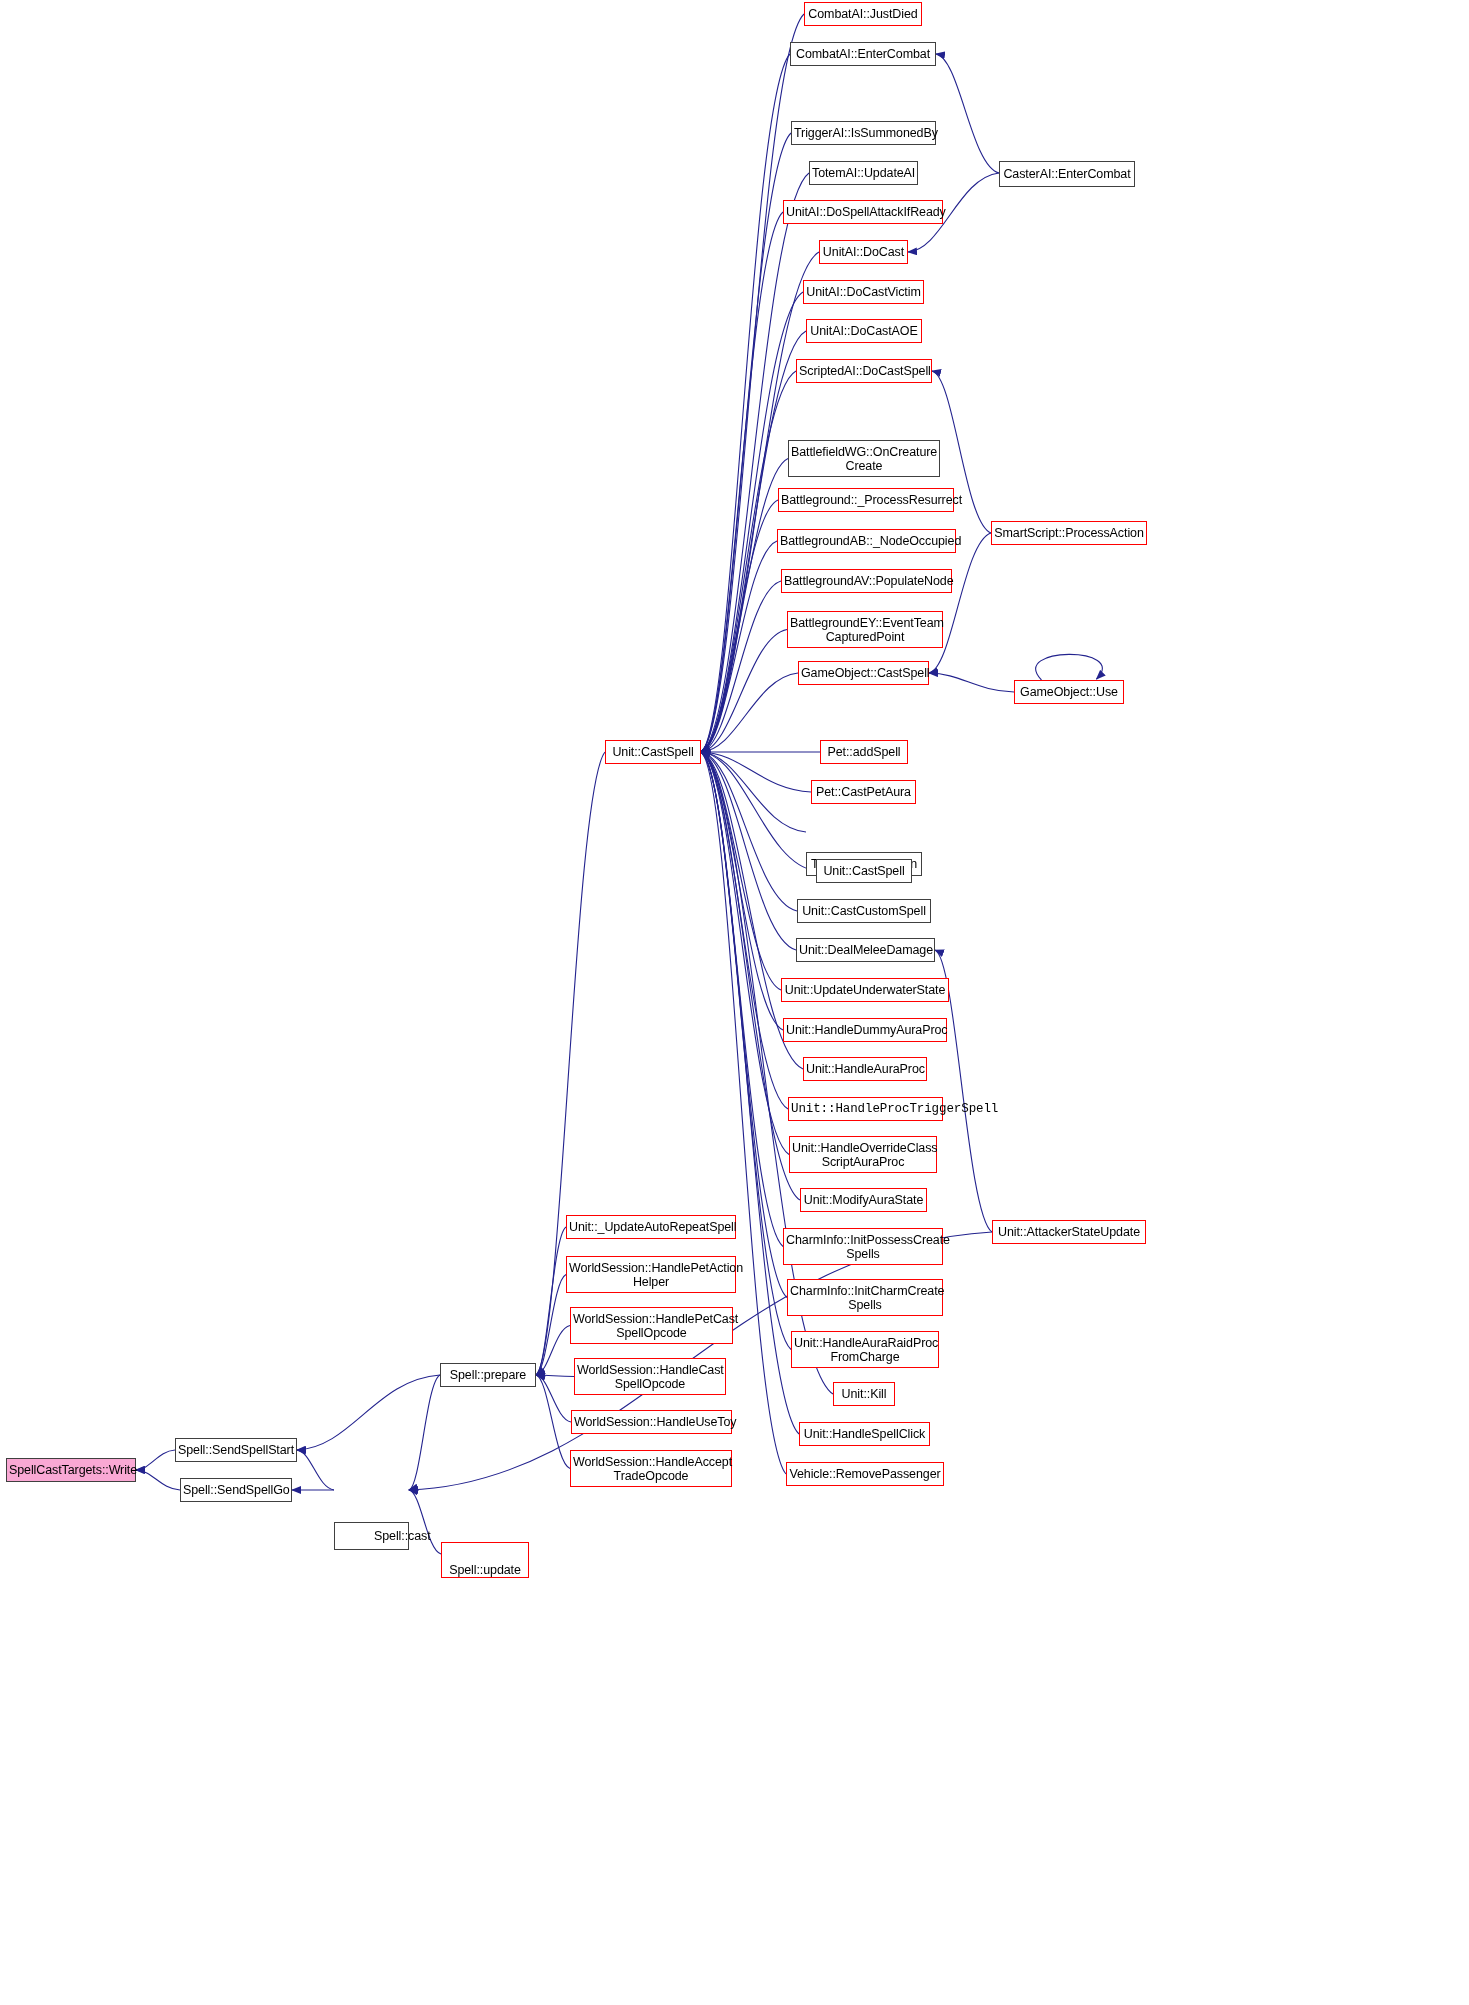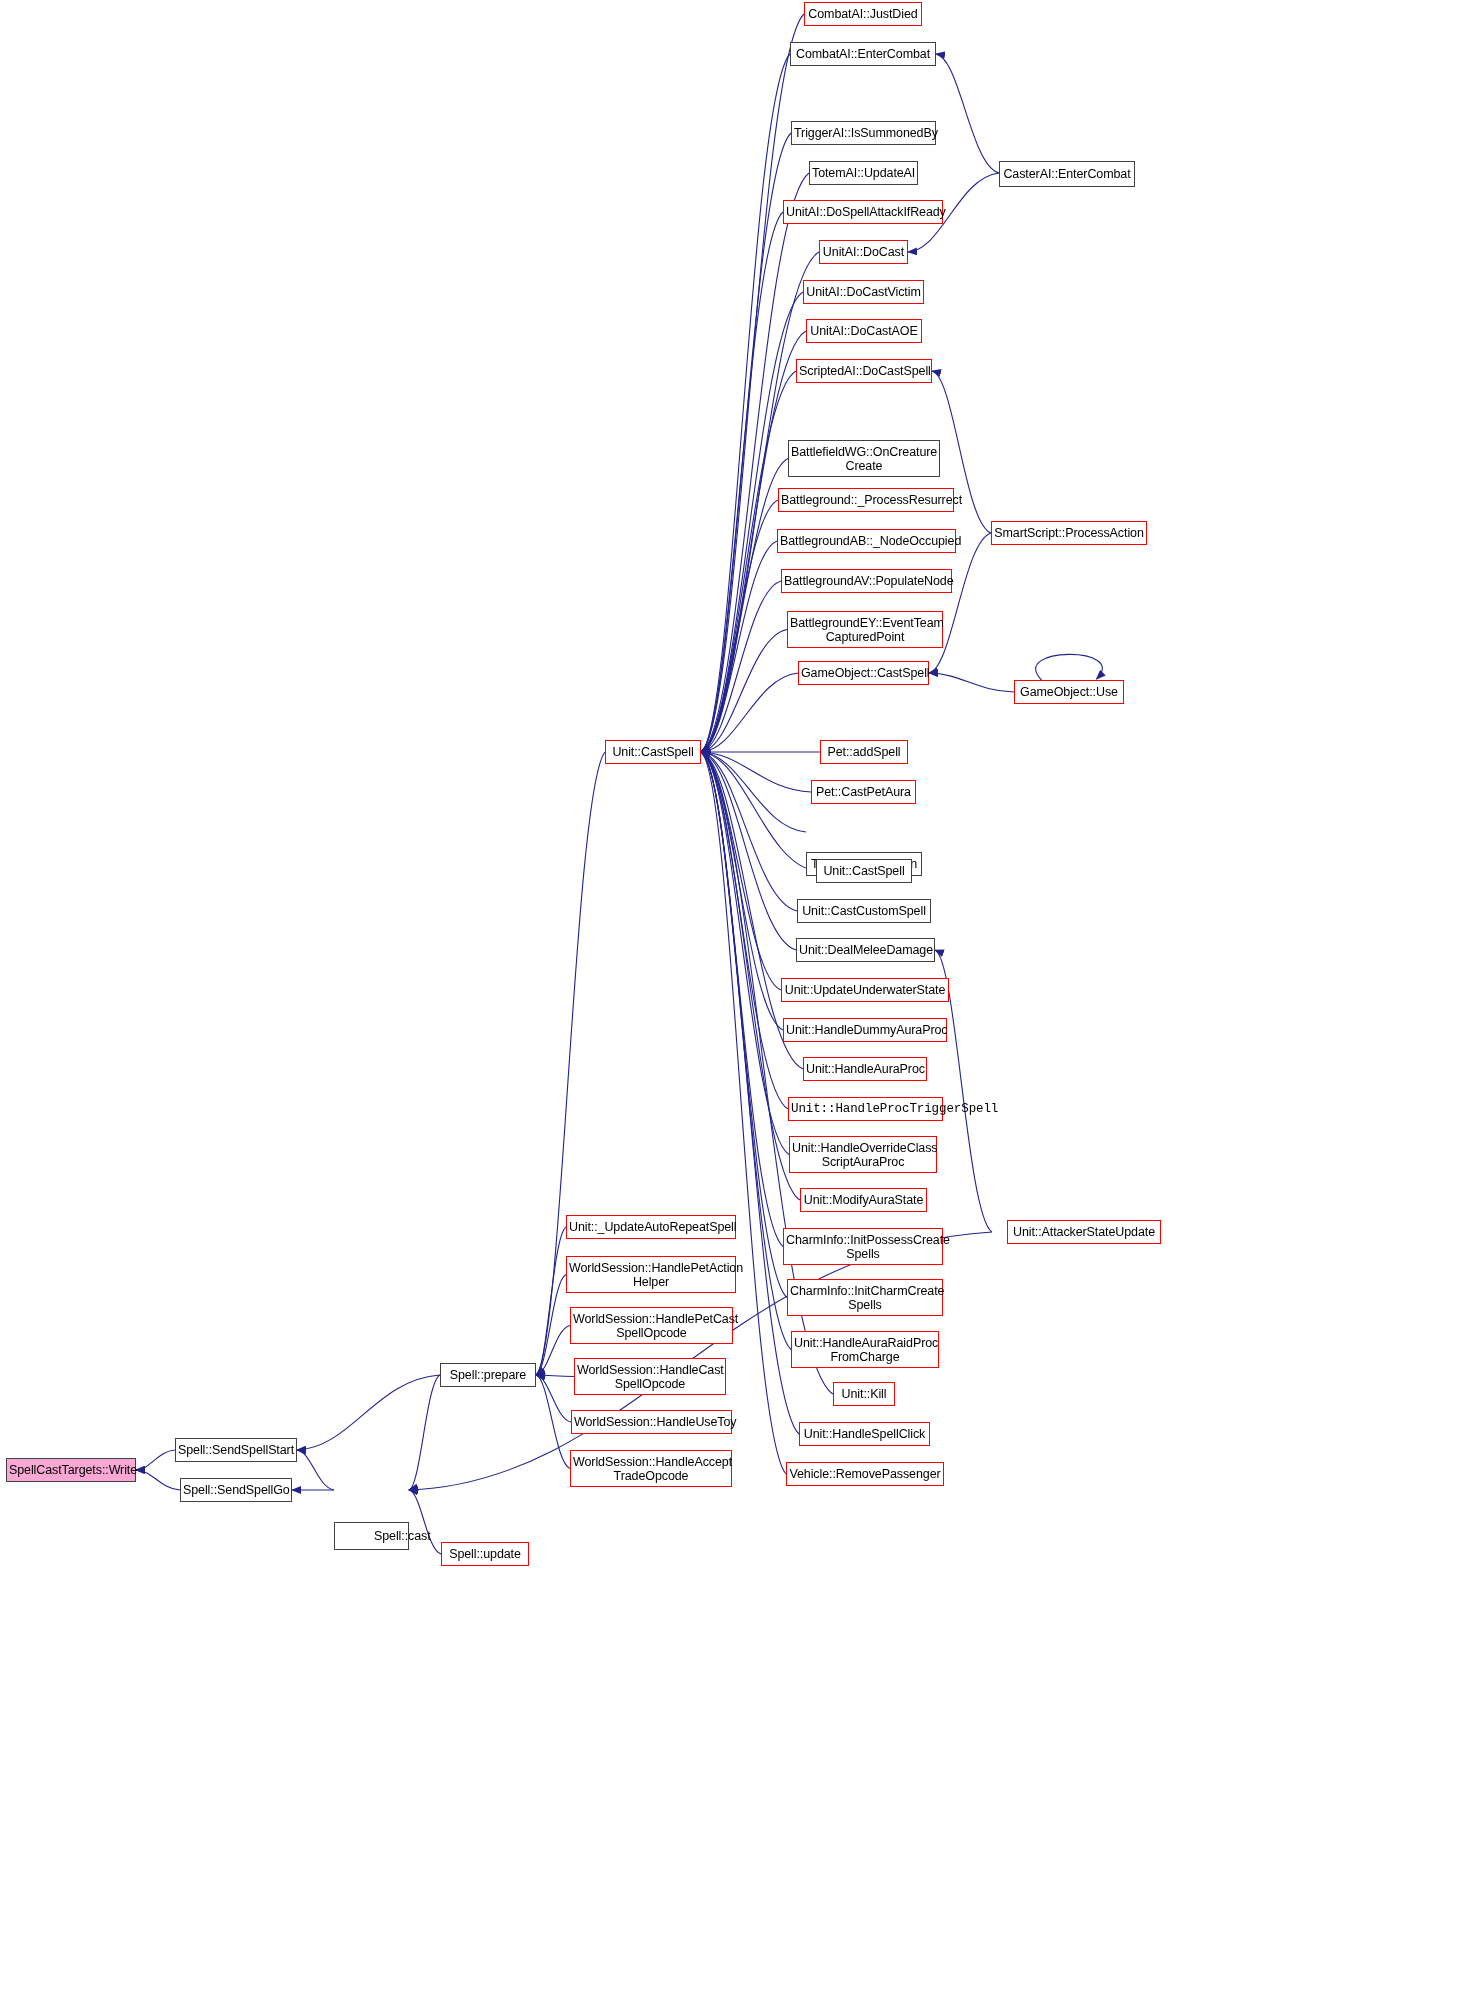--- a/index.html
+++ b/index.html
@@ -158,31 +158,31 @@
       <div class="node red" style="left: 787px; top: 1279px; width: 156px; height: 37px;"><span class="lbl">CharmInfo::InitCharmCreate
 Spells</span></div>
       <div class="node red" style="left: 791px; top: 1331px; width: 148px; height: 37px;"><span class="lbl">Unit::HandleAuraRaidProc
 FromCharge</span></div>
       <div class="node red" style="left: 833px; top: 1382px; width: 62px; height: 24px;"><span class="lbl">Unit::Kill</span></div>
       <div class="node red" style="left: 799px; top: 1422px; width: 131px; height: 24px;"><span class="lbl">Unit::HandleSpellClick</span></div>
       <div class="node red" style="left: 786px; top: 1462px; width: 158px; height: 24px;"><span class="lbl">Vehicle::RemovePassenger</span></div>
       <div class="node" style="left: 999px; top: 161px; width: 136px; height: 26px;"><span class="lbl">CasterAI::EnterCombat</span></div>
       <div class="node red" style="left: 991px; top: 521px; width: 156px; height: 24px;"><span class="lbl">SmartScript::ProcessAction</span></div>
       <div class="node red" style="left: 1014px; top: 680px; width: 110px; height: 24px;"><span class="lbl">GameObject::Use</span></div>
-      <div class="node red" style="left: 992px; top: 1220px; width: 154px; height: 24px; margin-left: 15px;"><span class="lbl">Unit::AttackerStateUpdate</span></div>
+      <div class="node red" style="left: 992px; top: 1220px; width: 154px; height: 24px;"><span class="lbl">Unit::AttackerStateUpdate</span></div>
       <div class="node red" style="left: 566px; top: 1215px; width: 170px; height: 24px;"><span class="lbl">Unit::_UpdateAutoRepeatSpell</span></div>
       <div class="node red" style="left: 566px; top: 1256px; width: 170px; height: 37px;"><span class="lbl">WorldSession::HandlePetAction
 Helper</span></div>
       <div class="node red" style="left: 570px; top: 1307px; width: 163px; height: 37px;"><span class="lbl">WorldSession::HandlePetCast
 SpellOpcode</span></div>
       <div class="node red" style="left: 574px; top: 1358px; width: 152px; height: 37px;"><span class="lbl">WorldSession::HandleCast
 SpellOpcode</span></div>
       <div class="node red" style="left: 571px; top: 1410px; width: 161px; height: 24px;"><span class="lbl">WorldSession::HandleUseToy</span></div>
       <div class="node red" style="left: 570px; top: 1450px; width: 162px; height: 37px;"><span class="lbl">WorldSession::HandleAccept
 TradeOpcode</span></div>
       <div class="node" style="left: 440px; top: 1363px; width: 96px; height: 24px;"><span class="lbl">Spell::prepare</span></div>
       <div class="node" style="left: 175px; top: 1438px; width: 122px; height: 24px;"><span class="lbl">Spell::SendSpellStart</span></div>
       <div class="node" style="left: 180px; top: 1478px; width: 112px; height: 24px;"><span class="lbl">Spell::SendSpellGo</span></div>
       <div class="node" style="left: 334px; top: 1522px; width: 75px; height: 28px; padding-left: 39px;"><span class="lbl">Spell::cast</span></div>
-      <div class="node red" style="left: 441px; top: 1542px; width: 88px; height: 24px;"><span class="lbl">Spell::update</span></div>
+      <div class="node red" style="left: 441px; top: 1542px; width: 88px; height: 36px; align-items: flex-end;"><span class="lbl">Spell::update</span></div>
       <div class="node root" style="left: 6px; top: 1458px; width: 130px; height: 24px;"><span class="lbl">SpellCastTargets::Write</span></div>
     </div>
 </div>
 
 </body></html>

